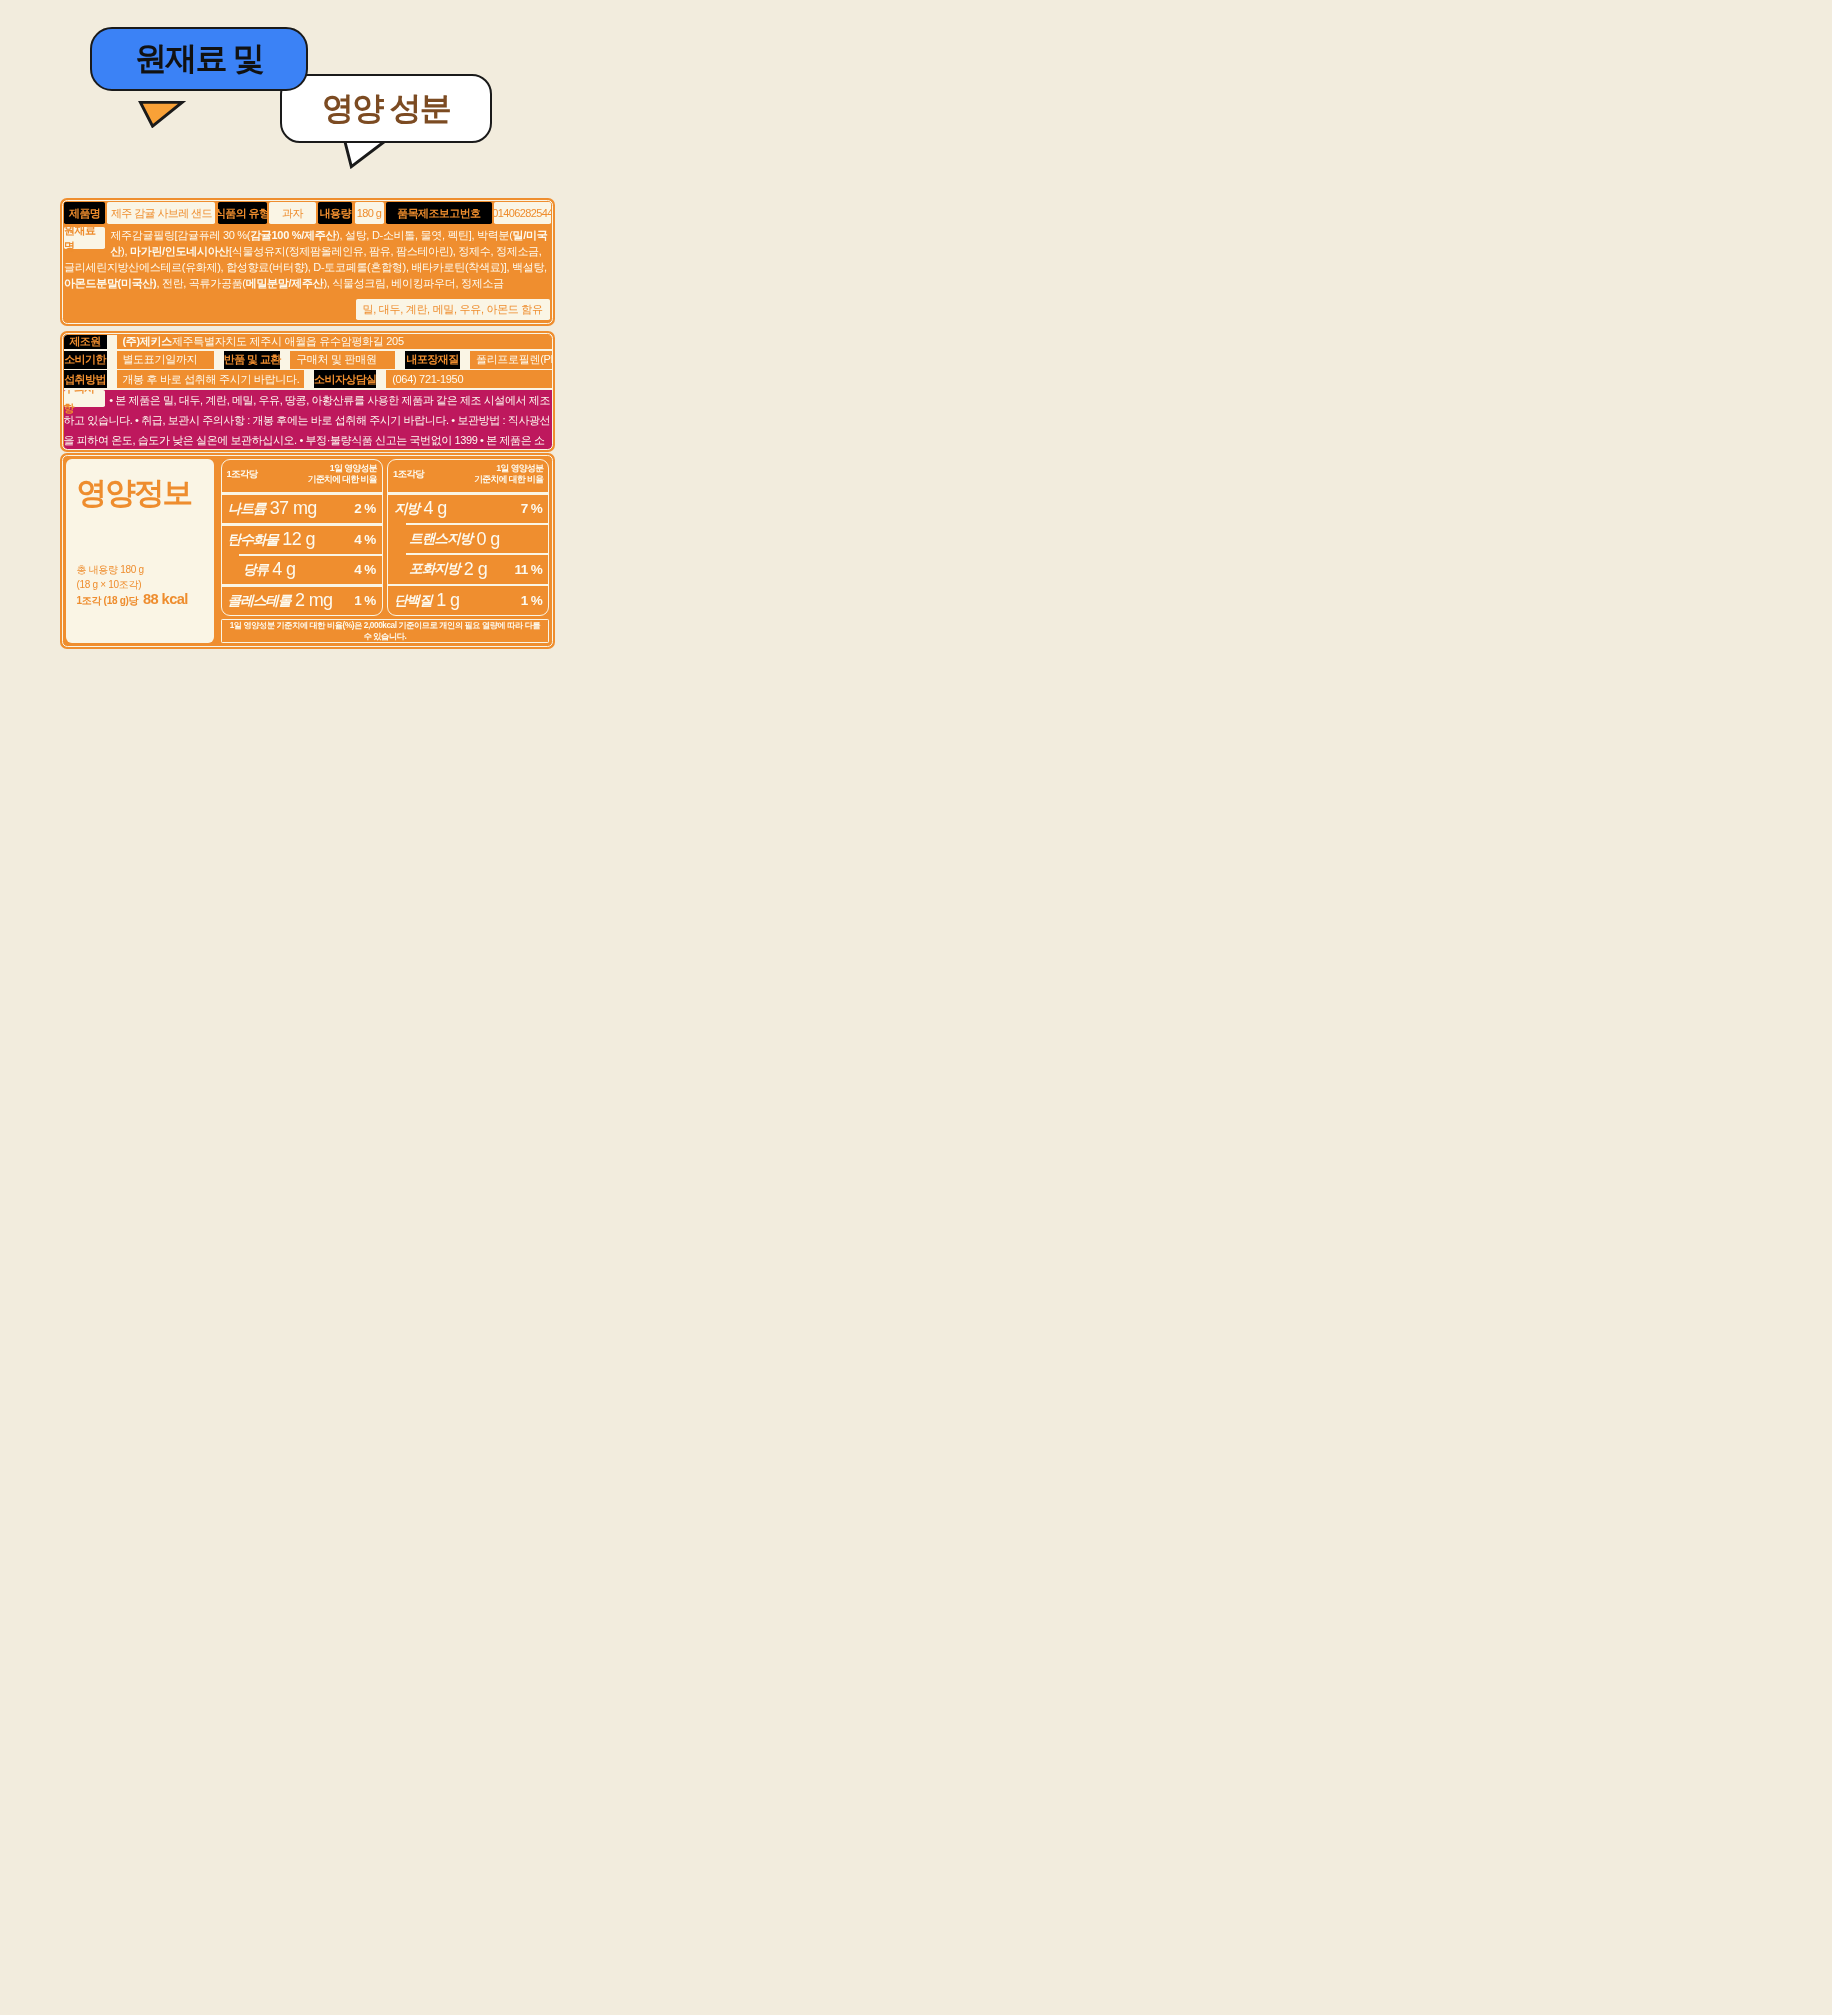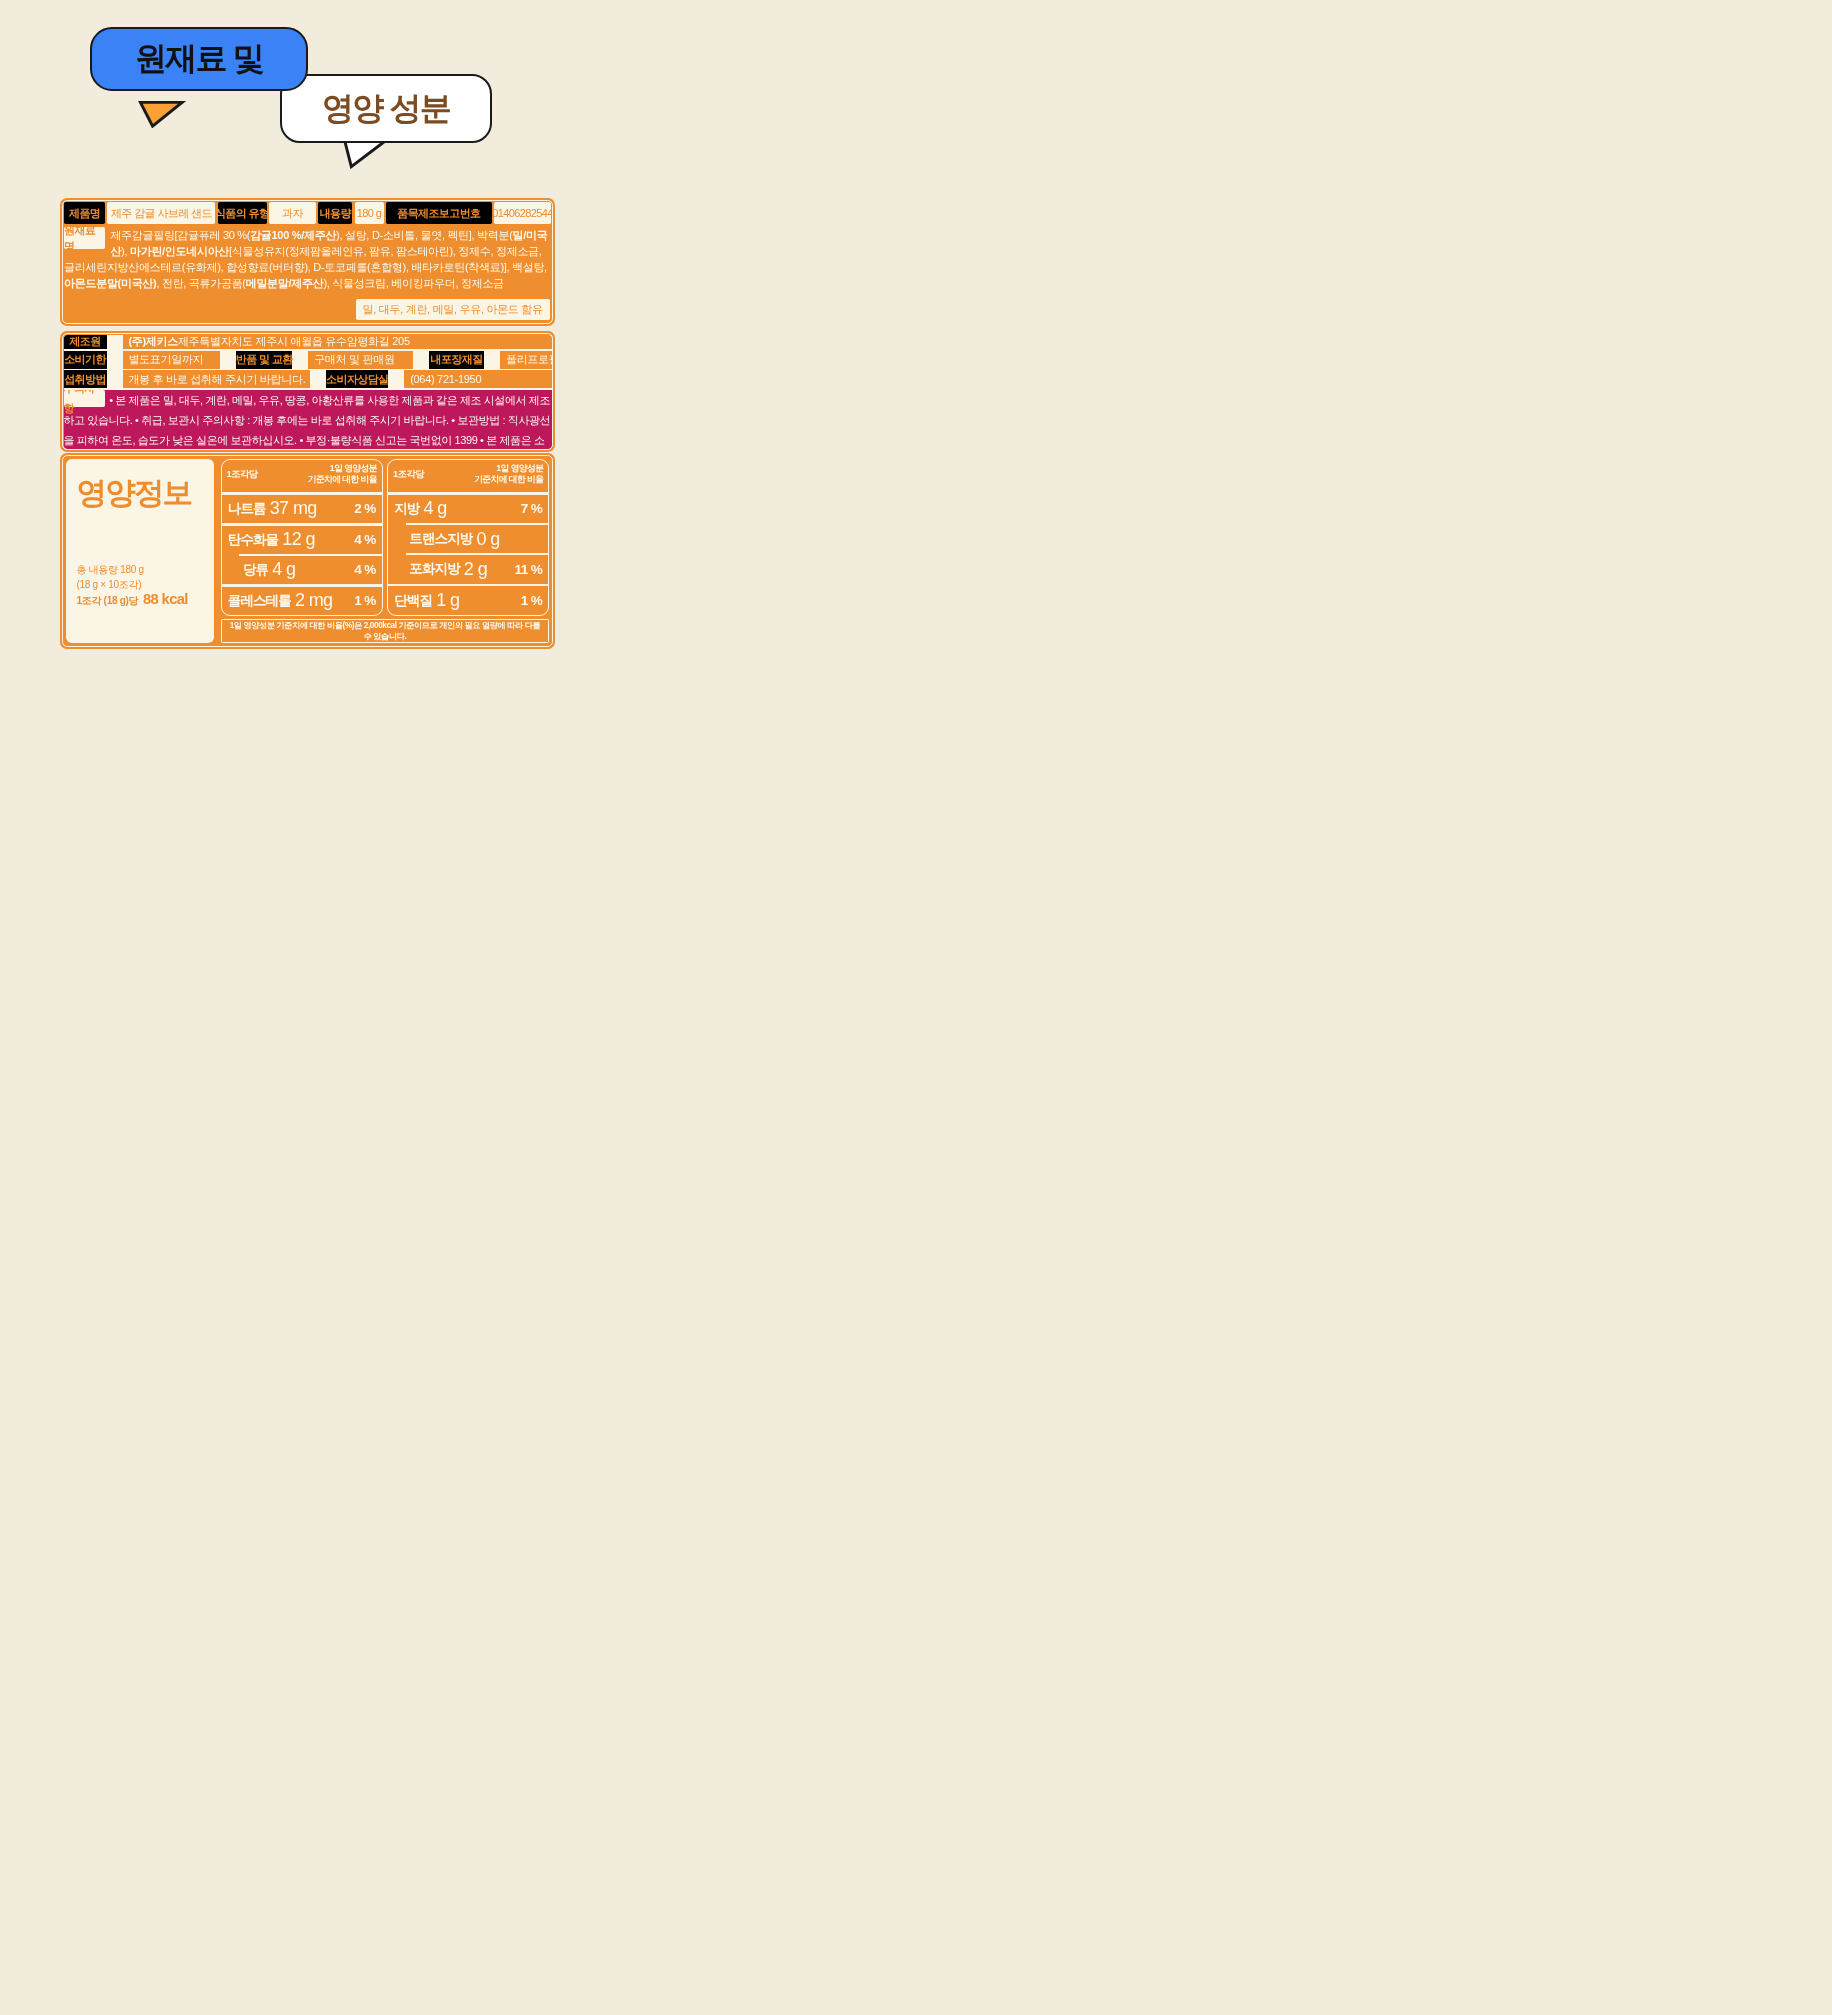--- a/index.html
+++ b/index.html
@@ -33,21 +33,21 @@
   .ingredients{position:relative;height:95px;color:#fdfaef;font-size:11px;line-height:16px;
     letter-spacing:-0.3px;overflow:hidden;}
   .flabel{float:left;width:41px;height:22px;margin:0 5.3px 2.9px 0;background:#faf5e5;color:#ee8d2e;
     font-weight:700;font-size:11px;letter-spacing:-0.6px;border-radius:1.8px;display:flex;align-items:center;justify-content:center;}
   .rb{font-weight:700;}
   .allergen{position:absolute;right:1.2px;bottom:2.3px;background:#faf5e5;color:#ee8d2e;font-size:11px;
     letter-spacing:-0.3px;padding:2.3px 7px;border-radius:1.8px;white-space:nowrap;z-index:7;}
   
   .table2{top:331px;height:121px;padding:3.5px;}
   .rows{display:flex;flex-direction:column;gap:1.8px;background:#faf5e5;border-radius:3.5px;overflow:hidden;height:100%;}
-  .row{display:flex;gap:16px;background:#faf5e5;}
+  .row{display:flex;gap:10px;background:#faf5e5;}
   .rowA{height:14.7px;}.rowB{height:17.6px;}.rowC{height:17.6px;}
   .lab{background:#000000;color:#ee8d2e;font-weight:700;font-size:11px;letter-spacing:-0.6px;
     display:flex;align-items:center;justify-content:center;white-space:nowrap;}
   .val{background:#ef8e2f;color:#fdfaef;font-size:11px;letter-spacing:-0.3px;display:flex;align-items:center;
     padding:0 5.9px;white-space:nowrap;overflow:hidden;}
   .flex1{flex:1;}
   .w73{width:43px;}.w147{width:86px;}.w96{width:56px;}.w158{width:93px;}.w94{width:55px;}
   .w301{width:176px;}.w106{width:62px;}
   .caution{flex:1;background:#be185d;color:#fdfaef;font-size:11px;line-height:20px;letter-spacing:-0.4px;
     overflow:hidden;display:block;}
@@ -64,21 +64,21 @@
   .nut-right{flex:1;display:flex;flex-direction:column;}
   .nut-cols{display:flex;gap:4.7px;height:157px;}
   .ncol{flex:1;border:1.8px solid #faf5e5;border-radius:9px;display:flex;flex-direction:column;overflow:hidden;}
   .nhead{height:32px;flex:none;display:flex;justify-content:space-between;color:#fdfaef;padding:3.5px 4.7px 1.2px 4.7px;box-sizing:border-box;}
   .nh-left{font-size:9.4px;font-weight:700;letter-spacing:-0.6px;padding-top:4.7px;}
   .nh-right{font-size:8.8px;font-weight:700;letter-spacing:-0.6px;text-align:right;line-height:11px;}
   .div-thick{height:2.9px;background:#faf5e5;flex:none;}
   .div-thin{height:1.8px;background:#faf5e5;margin-left:17.6px;flex:none;}
   .nrow{flex:1;display:flex;align-items:center;padding:0 5.9px;color:#fdfaef;overflow:hidden;}
   .nrow.ind{padding-left:21px;}
-  .nname{font-size:13.5px;font-weight:800;letter-spacing:-0.9px;white-space:nowrap;}
+  .nname{font-size:13.5px;font-weight:800;letter-spacing:-0.9px;white-space:nowrap;font-style:italic;}
   .namt{font-size:18px;font-weight:400;letter-spacing:-0.6px;margin-left:4.1px;white-space:nowrap;}
   .npct{margin-left:auto;font-size:13.5px;font-weight:700;letter-spacing:-0.6px;white-space:nowrap;}
   .nfoot{margin-top:3.5px;flex:1;border:1.8px solid #faf5e5;border-radius:1.2px;color:#fdfaef;font-size:8.2px;
     font-weight:700;letter-spacing:-0.4px;display:flex;align-items:center;justify-content:center;
     text-align:center;padding:1.2px 3.5px;overflow:hidden;}
 </style>
 </head>
 <body>
 
 <div class="canvas">

